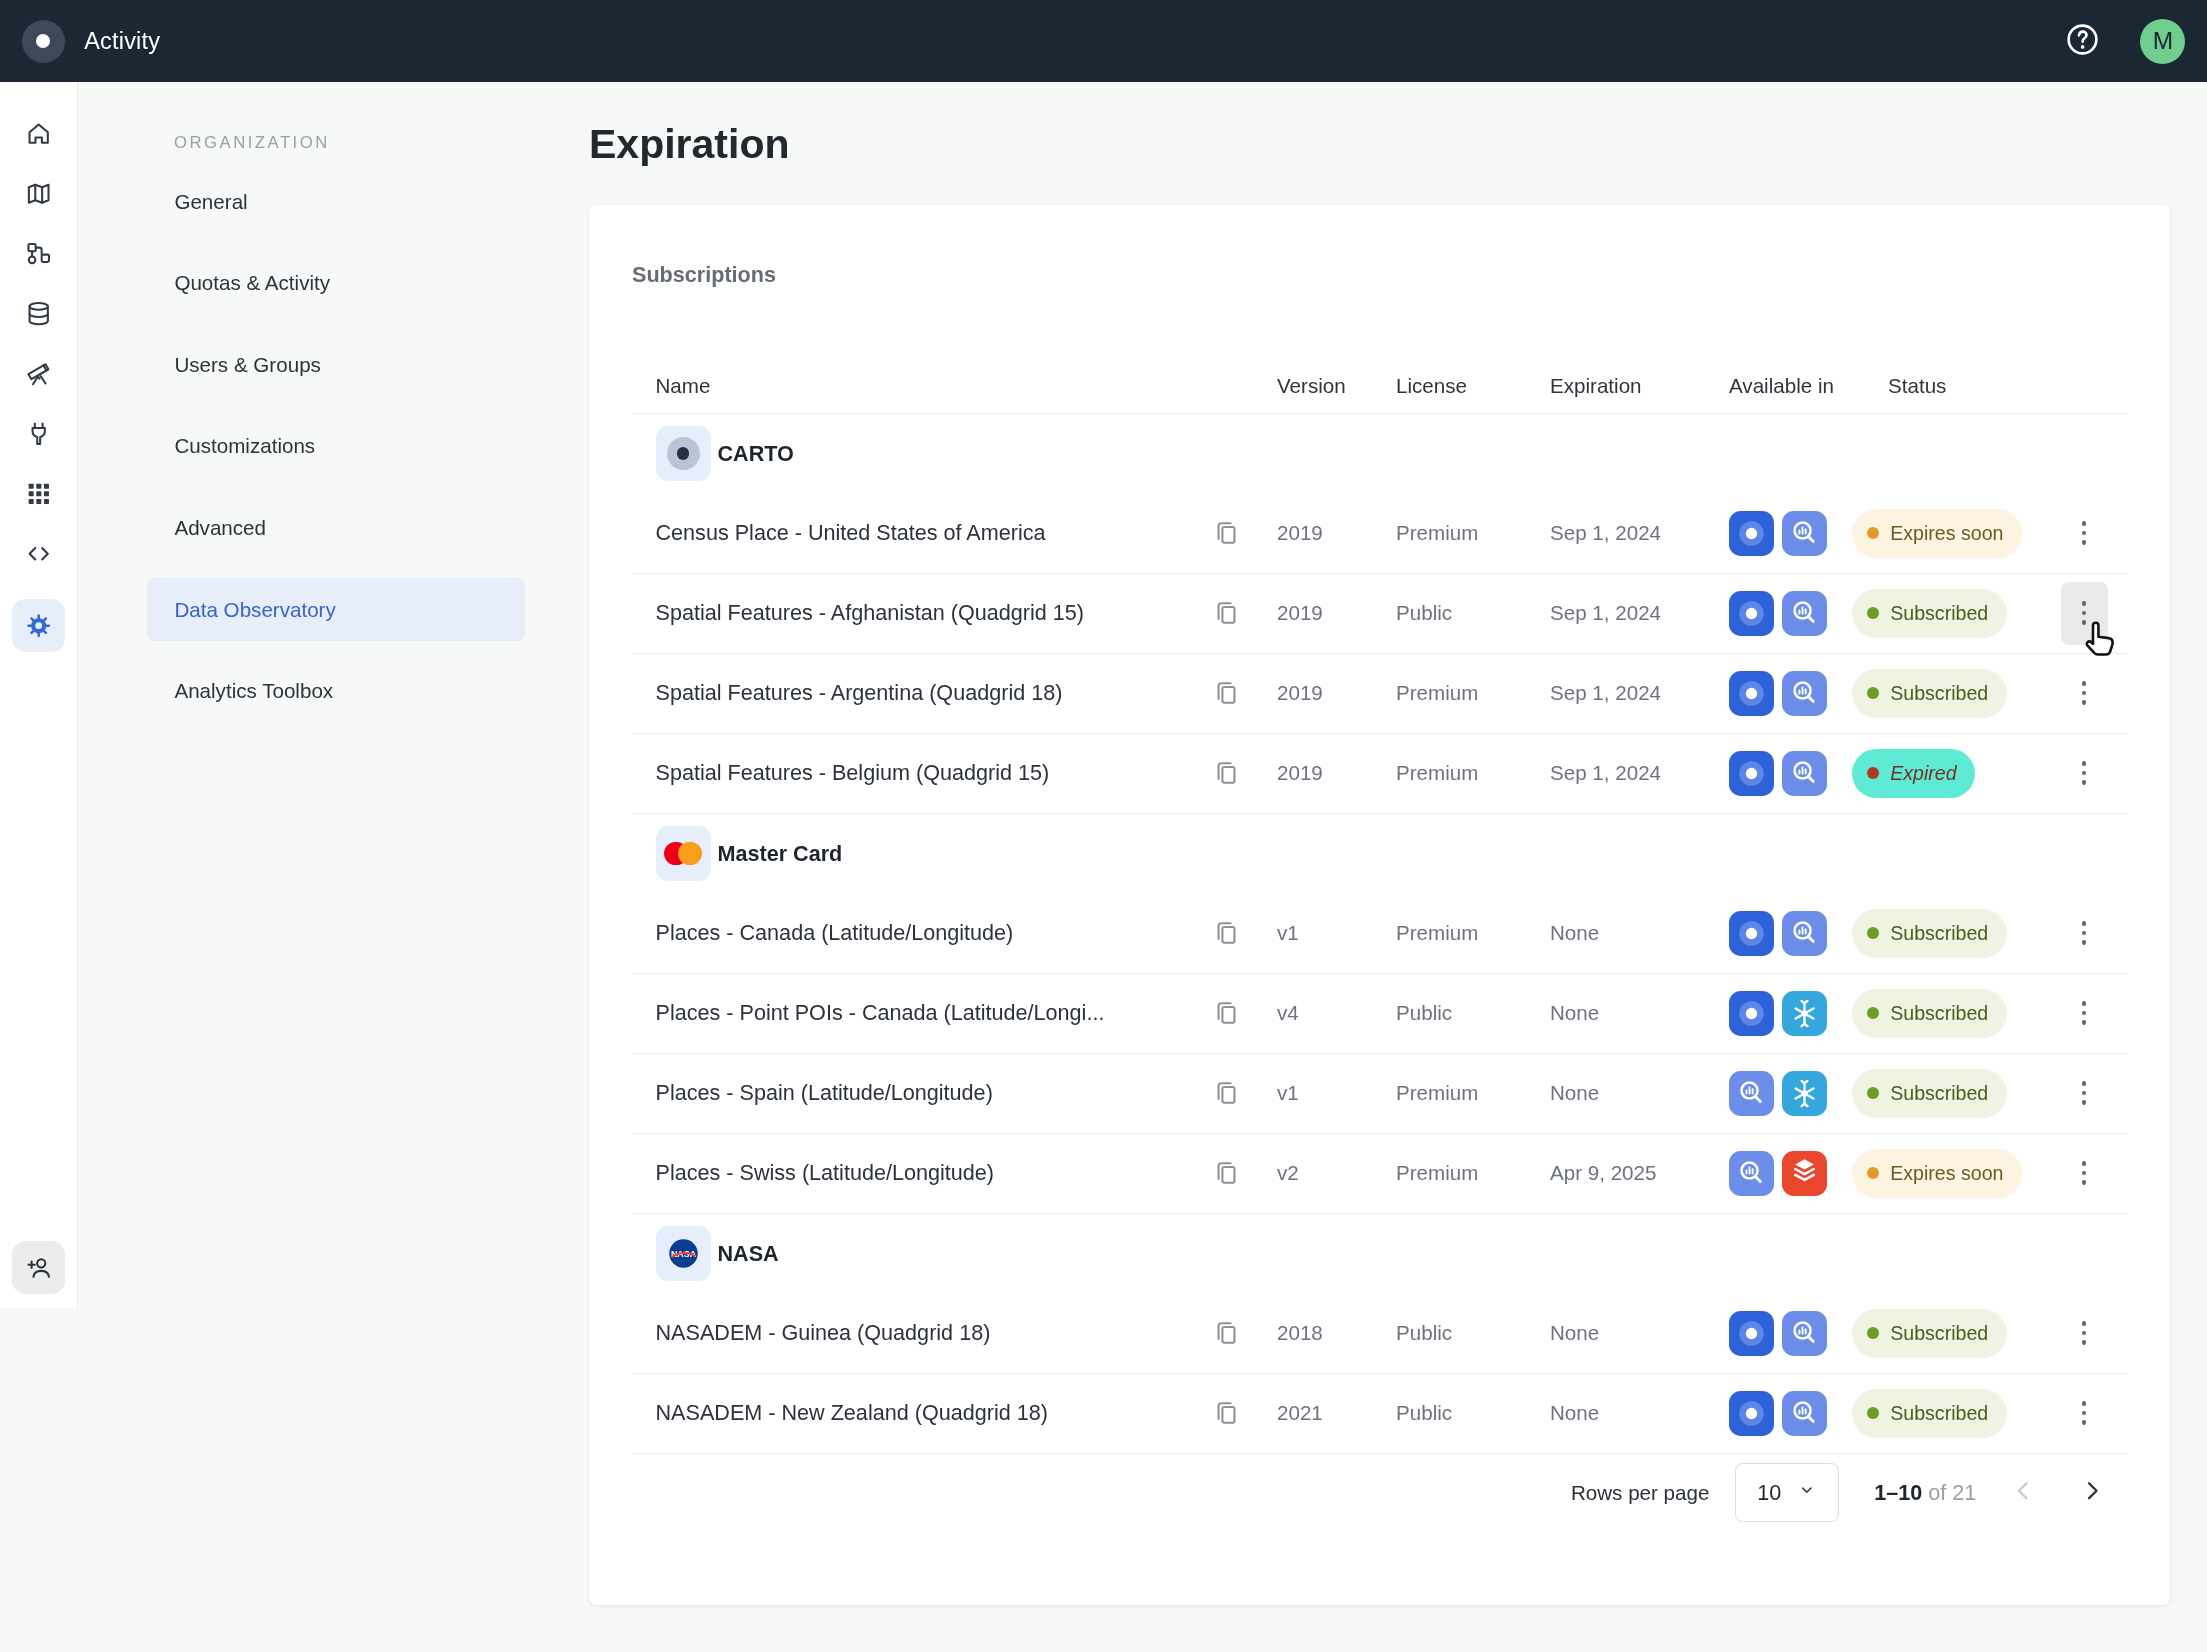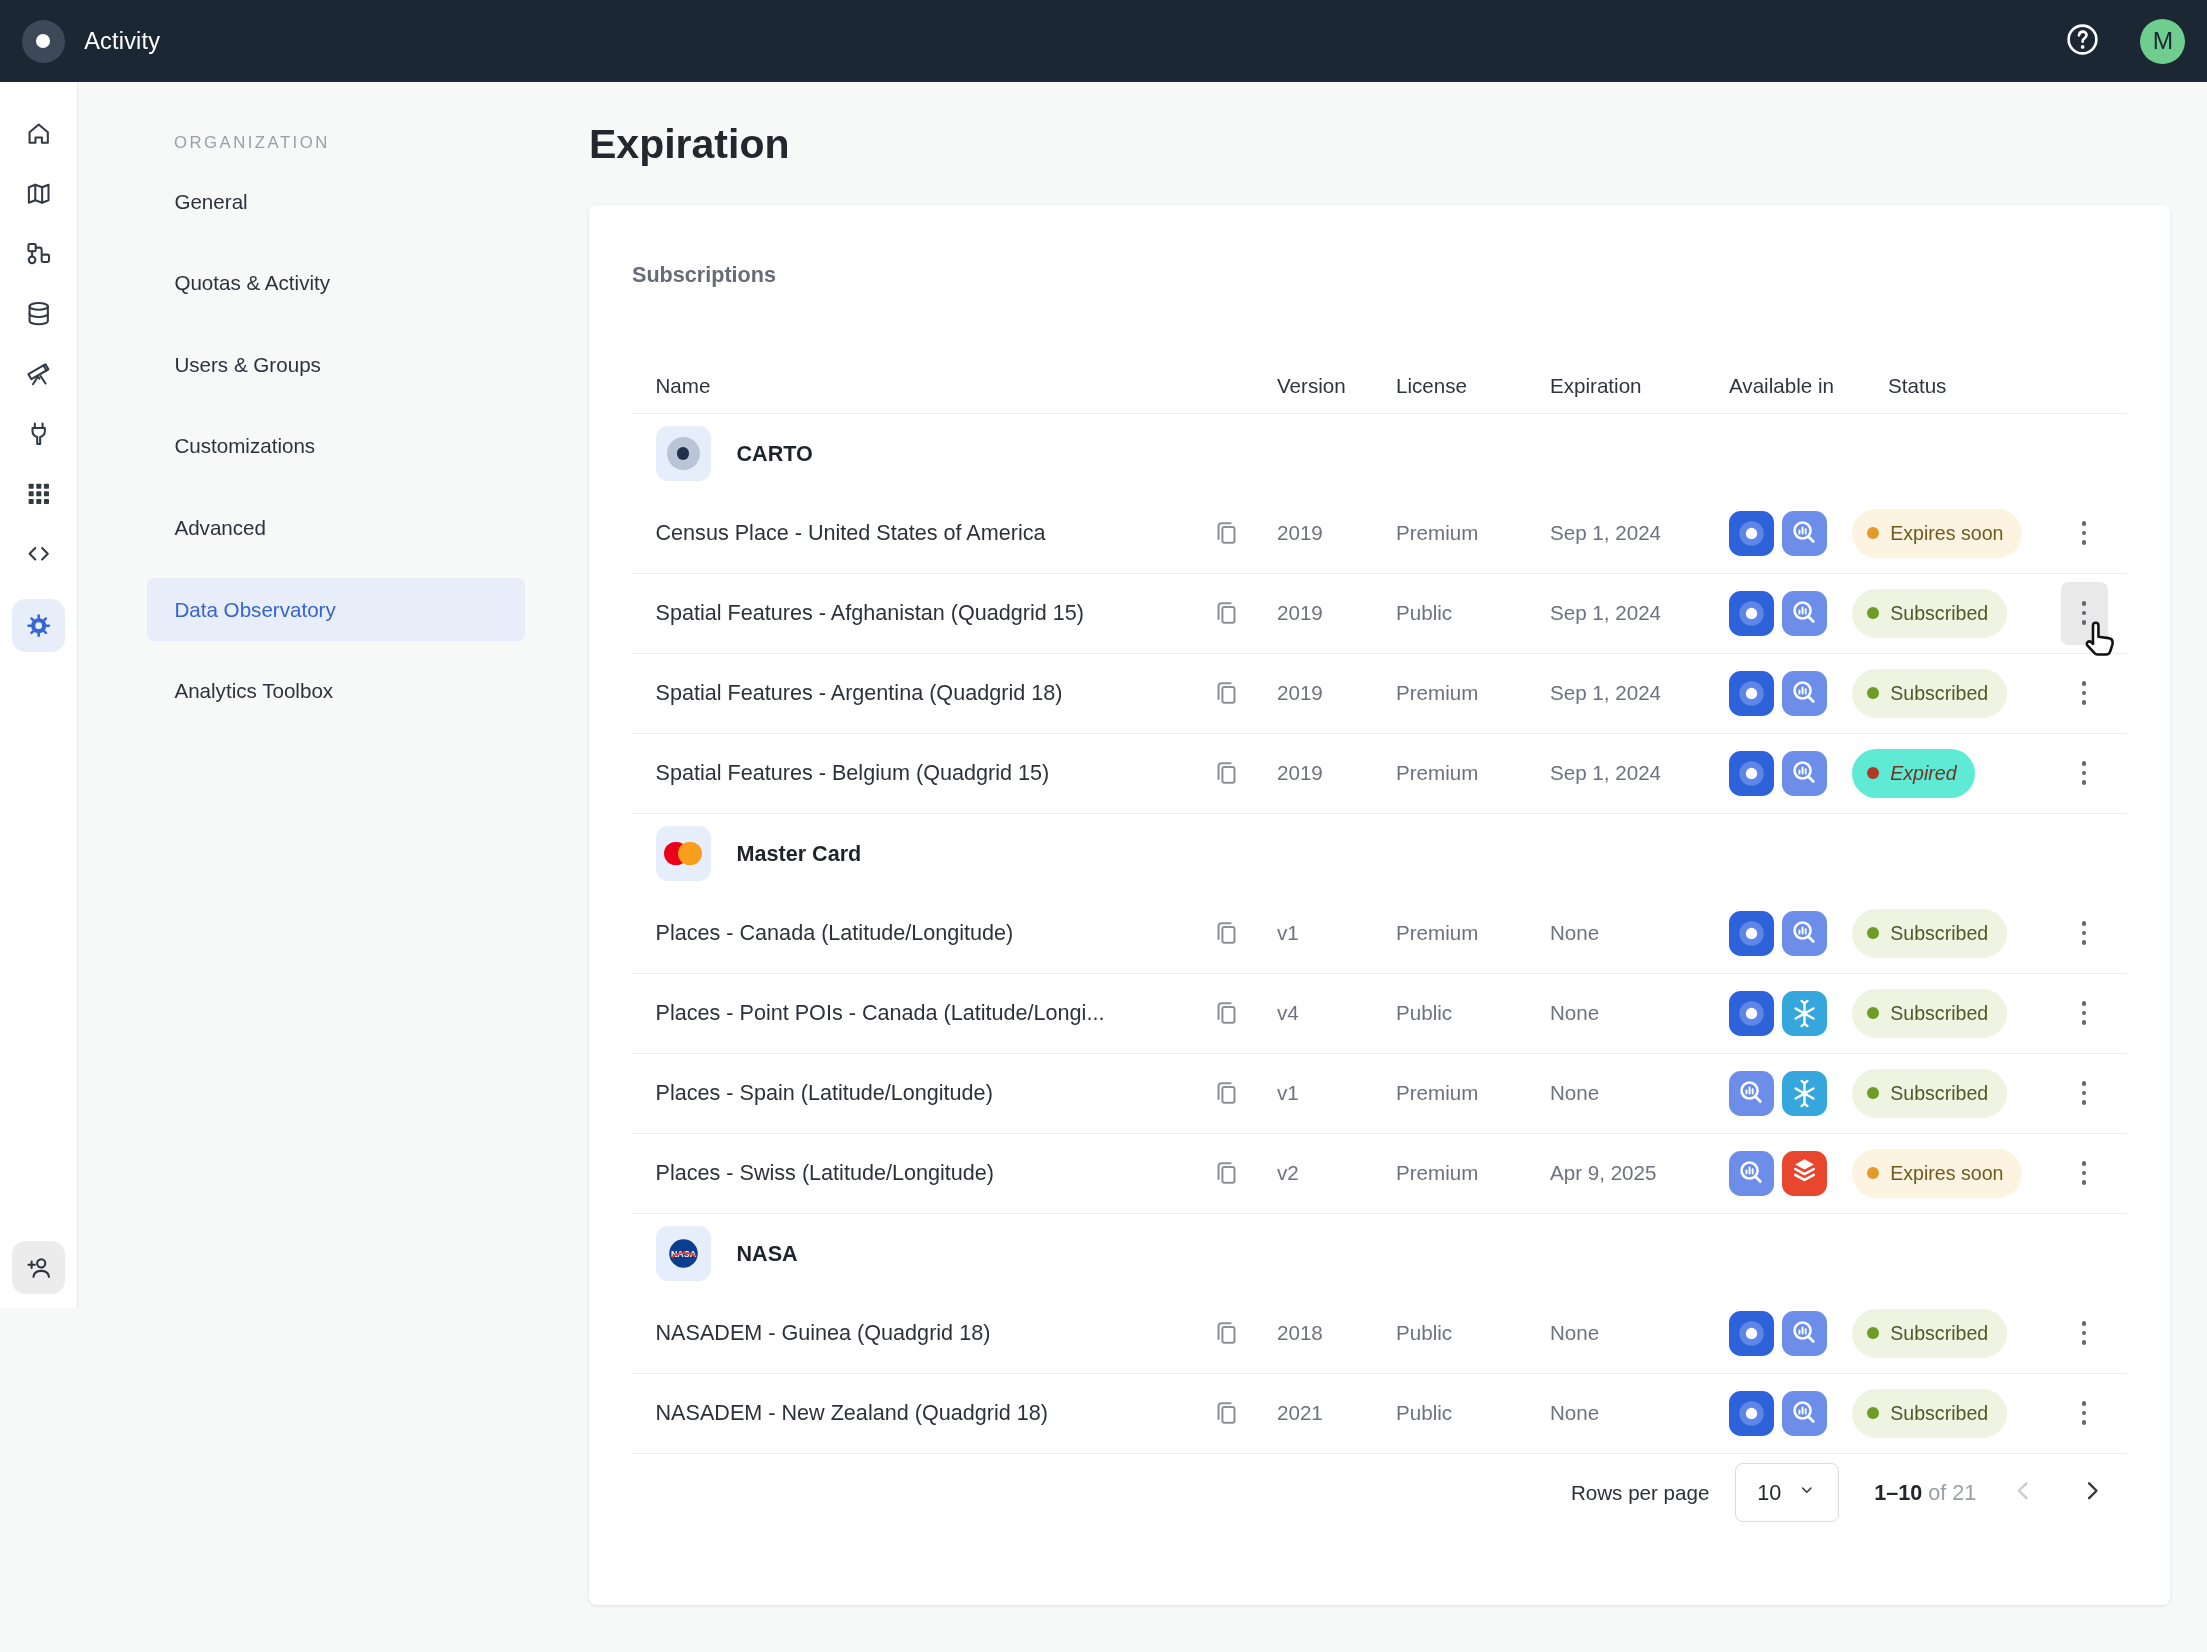--- a/index.html
+++ b/index.html
@@ -45,21 +45,21 @@
     padding:45px 0 73px;}
   .card-title{margin:12px 0 0 43px;font-size:21.6px;font-weight:700;color:#666c75;line-height:25.5px;}
 
   .tablewrap{margin:0 43px;}
   .grid{display:grid;grid-template-columns:579px 66px 119px 154px 179px 123px 189px 1fr;align-items:center;}
   .thead{height:55px;margin-top:71px;border-bottom:1px solid #ebedef;font-size:20.6px;font-weight:500;color:#2f353d;}
   .thead .c-name{padding-left:23.5px;}
   .thead .c-status{padding-left:36px;}
 
   .row{height:80px;border-bottom:1px solid #ebedef;}
-  .g-row{height:80px;display:flex;align-items:center;padding-left:23.5px;gap:26px;}
+  .g-row{height:80px;display:flex;align-items:center;padding-left:23.5px;gap:7px;}
   .tile{width:55px;height:55px;border-radius:11.8px;background:#e7eefb;display:flex;align-items:center;justify-content:center;position:relative;overflow:hidden;}
   .g-name{font-size:21.6px;font-weight:700;color:#1e242b;}
   .carto-ring{width:33px;height:33px;border-radius:50%;background:#b9c4d6;display:flex;align-items:center;justify-content:center;}
   .carto-ring i{width:12.7px;height:12.7px;border-radius:50%;background:#233049;}
   .mc-c{position:absolute;width:23.5px;height:23.5px;border-radius:50%;top:15.7px;}
   .mc-red{left:8.8px;background:#eb001b;}
   .mc-orange{left:22.5px;background:#f79e1b;}
 
   .cell-name{padding-left:23.5px;font-size:21.6px;color:#2c323b;white-space:nowrap;overflow:hidden;}
   .copy-btn{width:31px;height:31px;color:#8b9199;display:flex;align-items:center;justify-content:center;}

